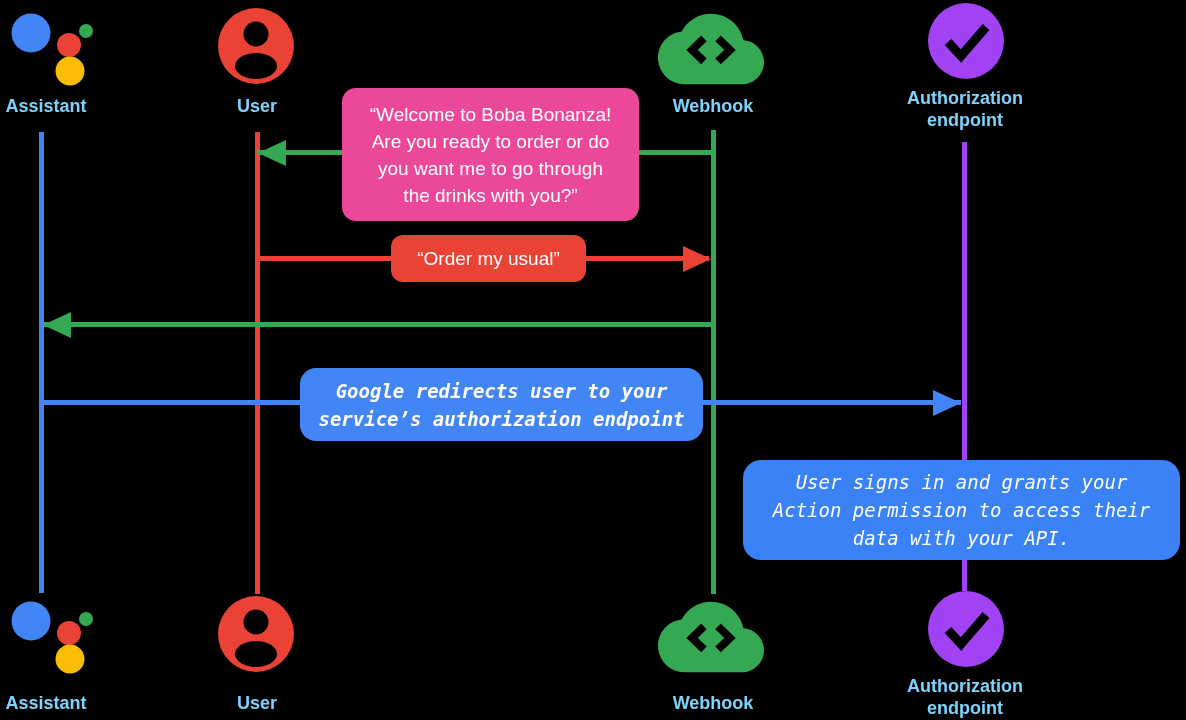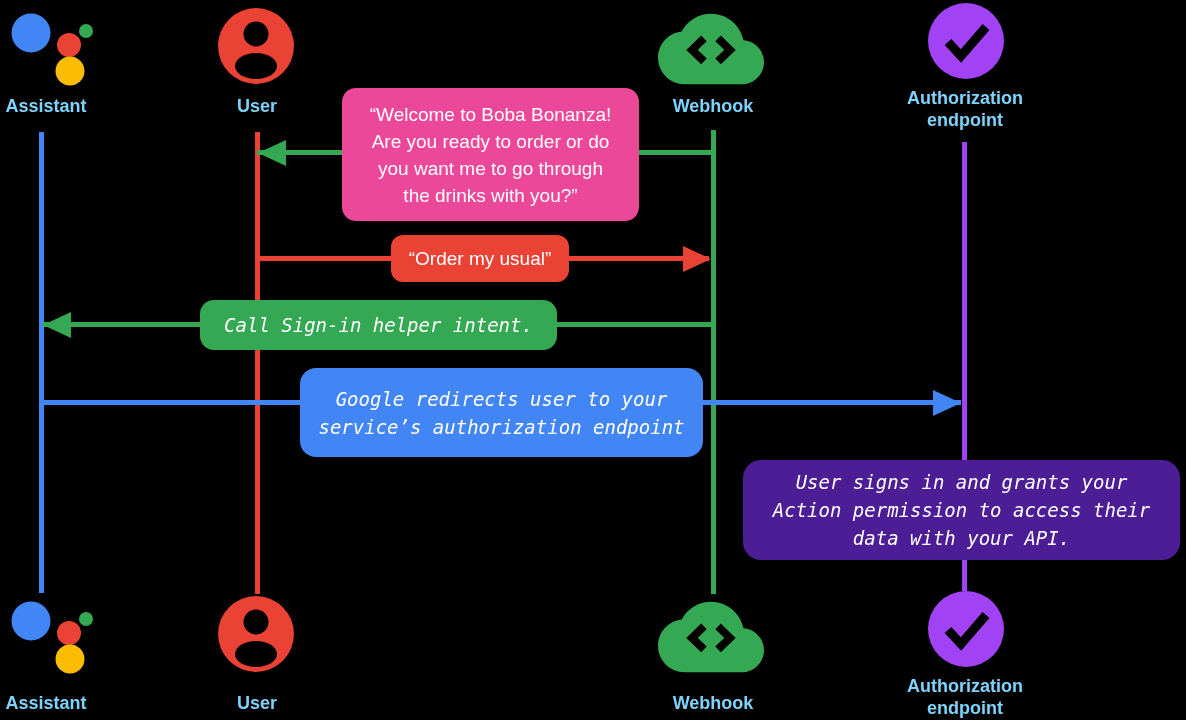--- a/index.html
+++ b/index.html
@@ -28,24 +28,24 @@
   .hd-signin{left:43px;top:312px;border-right-color:#34A853;}
   .hd-redirect{left:933px;top:390px;border-left-color:#4285F4;}
   
   .bubble{
     position:absolute;z-index:3;color:#fff;display:flex;align-items:center;justify-content:center;
     text-align:center;white-space:pre-line;box-sizing:border-box;
   }
   .bubble.sans{font-size:19px;line-height:27px;}
   .bubble.mono{font-family:"DejaVu Sans Mono", monospace;font-style:italic;font-size:19px;line-height:28px;}
   .bb-welcome{left:342px;top:88px;width:297px;height:133px;background:#ec4899;border-radius:14px;}
-  .bb-order{left:391px;top:235px;width:178px;height:47px;background:#EA4335;border-radius:12px;text-align:right;}
+  .bb-order{left:391px;top:235px;width:195px;height:47px;background:#EA4335;border-radius:12px;text-align:right;}
   .bb-signin{left:200px;top:300px;width:357px;height:50px;background:#34A853;border-radius:14px;}
-  .bb-redirect{left:300px;top:368px;width:403px;height:89px;background:#4285F4;border-radius:16px;}
-  .bb-grant{left:743px;top:460px;width:437px;height:100px;background:#4c1d95;border-radius:18px;}
+  .bb-redirect{left:300px;top:368px;width:403px;height:73px;background:#4285F4;border-radius:16px;font-weight:bold;}
+  .bb-grant{left:743px;top:460px;width:437px;height:100px;background:#3b82f6;border-radius:18px;}
   
   .actor-label{
     position:absolute;color:#7dd3fc;font-weight:bold;font-size:18px;line-height:22px;
     text-align:center;white-space:pre-line;z-index:1;
   }
   .lb-assistant-top{left:0px;top:95px;width:92px;}
   .lb-user-top{left:217px;top:95px;width:80px;}
   .lb-webhook-top{left:663px;top:95px;width:100px;}
   .lb-auth-top{left:903px;top:87px;width:124px;}
   .lb-assistant-bot{left:0px;top:692px;width:92px;}
@@ -74,21 +74,20 @@
   <div class="head head-left hd-signin"></div>
 
   <div class="msgline line-redirect"></div>
   <div class="head head-right hd-redirect"></div>
 
   <div class="bubble sans bb-welcome">“Welcome to Boba Bonanza!
 Are you ready to order or do
 you want me to go through
 the drinks with you?”</div>
   <div class="bubble sans bb-order">“Order my usual”</div>
-  <div class="bubble mono bb-signin">Call Sign-in helper intent.</div>
   <div class="bubble mono bb-redirect">Google redirects user to your
 service’s authorization endpoint</div>
   <div class="bubble mono bb-grant">User signs in and grants your
 Action permission to access their
 data with your API.</div>
 
   <svg class="icon" style="left:6px;top:12px;" width="90" height="78" viewBox="0 0 90 78">
     <circle cx="25" cy="21" r="19.5" fill="#4285F4"></circle>
     <circle cx="63" cy="33" r="12" fill="#EA4335"></circle>
     <circle cx="80" cy="19" r="7" fill="#34A853"></circle>

